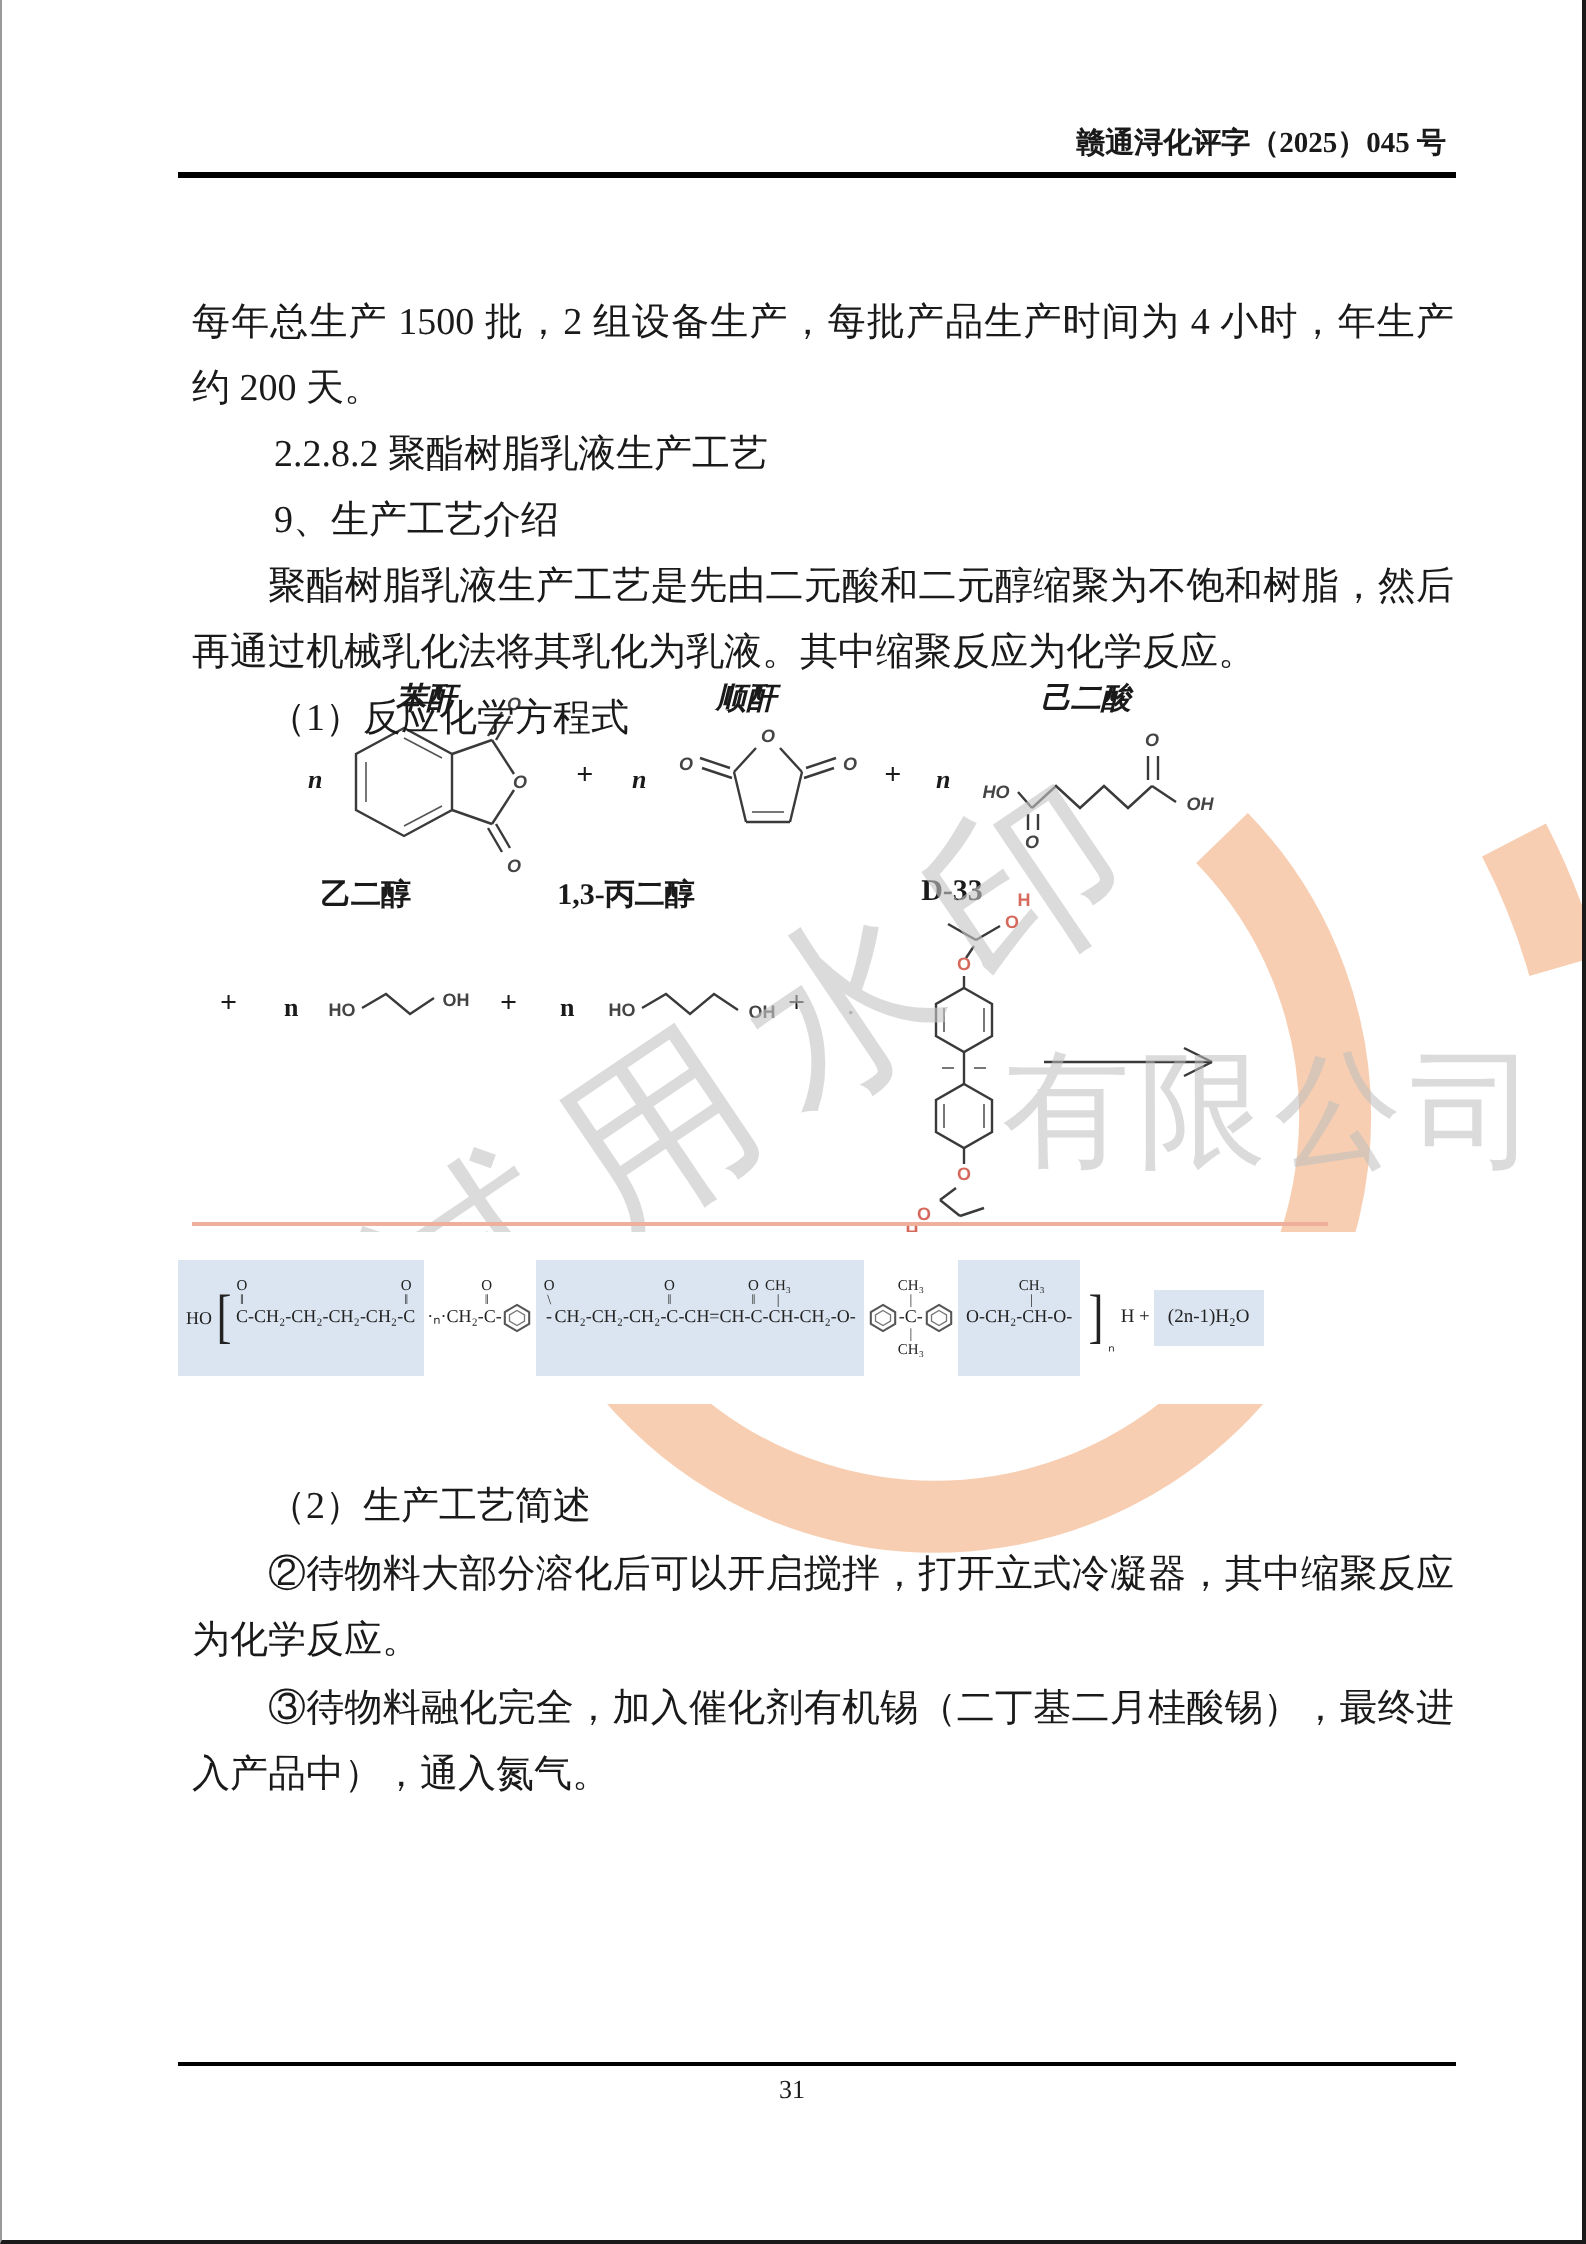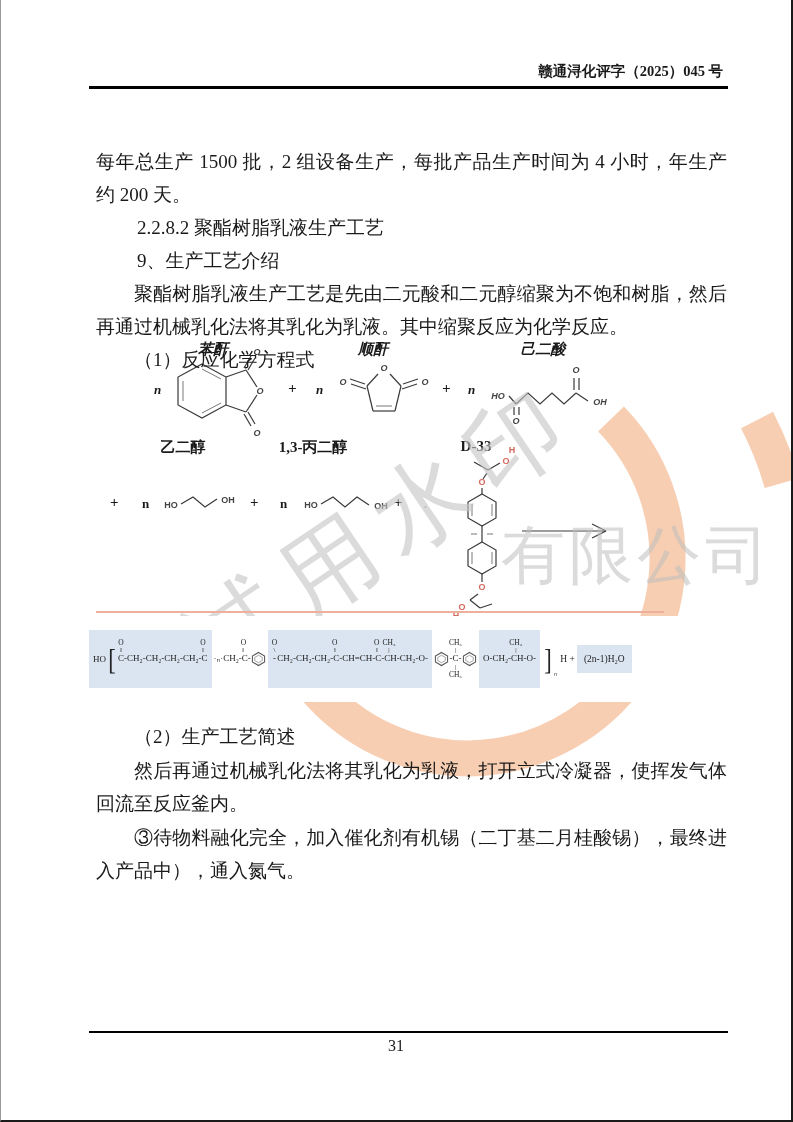--- a/index.html
+++ b/index.html
@@ -5,25 +5,25 @@
   html,body{margin:0;padding:0;background:#e8e8e8;}
   .page{position:relative;width:793px;height:1122px;margin:0 auto;background:#fff;overflow:hidden;
         box-sizing:border-box;border-right:2px solid #1a1a1a;border-bottom:2px solid #1a1a1a;border-left:1px solid #999;
         font-family:"Liberation Serif",serif;color:#1a1a1a;}
 
   
   .hdr-left{position:absolute;left:95px;top:62px;font-size:14.5px;font-weight:700;letter-spacing:.5px;z-index:3;}
   .hdr-right{position:absolute;right:68px;top:62px;font-size:14.5px;font-weight:700;z-index:3;}
   .hdr-rule{position:absolute;left:88px;top:86px;width:639px;height:3px;background:#000;z-index:3;}
   .ftr-rule{position:absolute;left:88px;top:1031px;width:639px;height:2px;background:#000;z-index:3;}
-  .pageno{position:absolute;left:0;top:1037px;width:100%;text-align:center;font-size:16px;z-index:3;}
+  .pageno{position:absolute;left:0;top:1037px;width:100%;text-align:center;font-size:13px;z-index:3;}
 
   
   .tblock{position:absolute;left:95px;width:631px;z-index:3;font-size:19px;line-height:33px;}
-  .tb1{top:101px;margin-top:44px;} .tb2{top:720px;line-height:33.5px;}
+  .tb1{top:101px;margin-top:44px;} .tb2{top:737px;line-height:33.5px;}
   .para{margin:0;text-indent:38px;text-align:justify;}
   .noindent{text-indent:0;}
   .hpara{font-weight:400;text-indent:41px;}
 
   
   .figrow{position:absolute;z-index:0;}
   .r1{left:95px;top:340px;width:630px;height:106px;font-style:italic;}
   .r2{left:95px;top:438px;width:660px;height:182px;}
   .struct-label{position:absolute;font-weight:700;font-size:15px;text-align:center;white-space:nowrap;}
   .coef{position:absolute;font-weight:700;font-size:13px;}
@@ -410,20 +410,20 @@
         <span class="subn">ₙ</span>
         <span class="tail">H +</span>
       </span>
       <span class="seg hl">
         <span class="ftxt">(2n-1)H₂O</span>
       </span>
     </div>
 
   <div class="tblock tb2">
     <p class="para">（2）生产工艺简述</p>
-    <p class="para">然后再通过机械乳化法将其乳化为乳液，打开立式冷凝器，使挥发气体回流至反应釜内。</p>
+    <p class="para">②待物料大部分溶化后可以开启搅拌，打开立式冷凝器，其中缩聚反应为化学反应。</p>
     <p class="para">③待物料融化完全，加入催化剂有机锡（二丁基二月桂酸锡），最终进入产品中），通入氮气。</p>
   </div>
 
   <div class="ftr-rule"></div>
   <div class="pageno">31</div>
 
 </div>
 
 </body></html>

